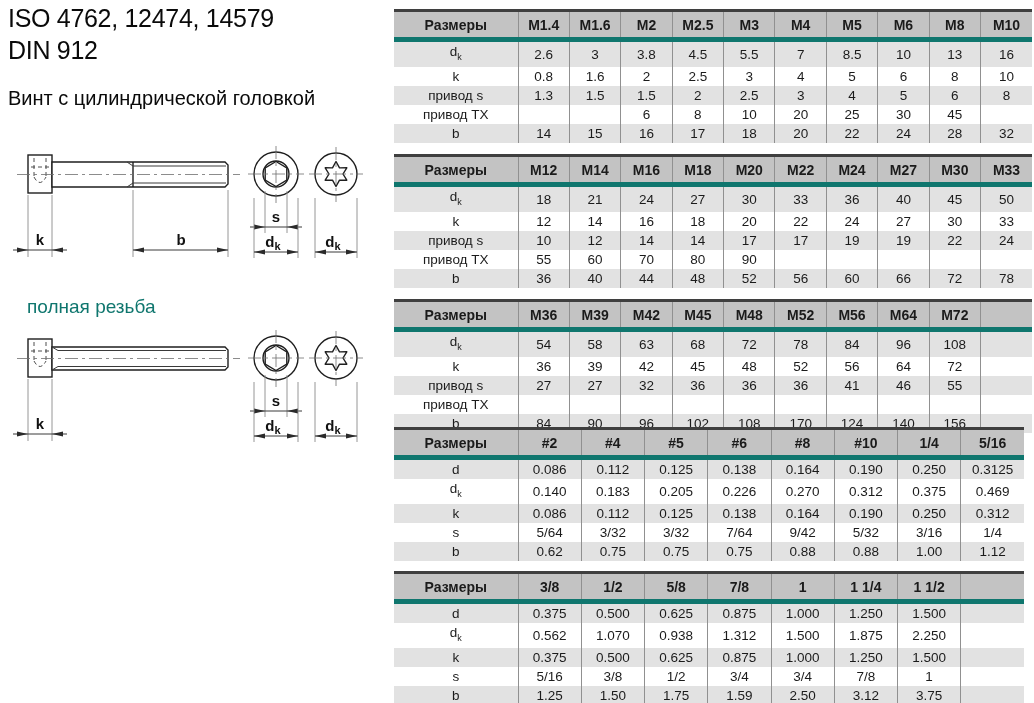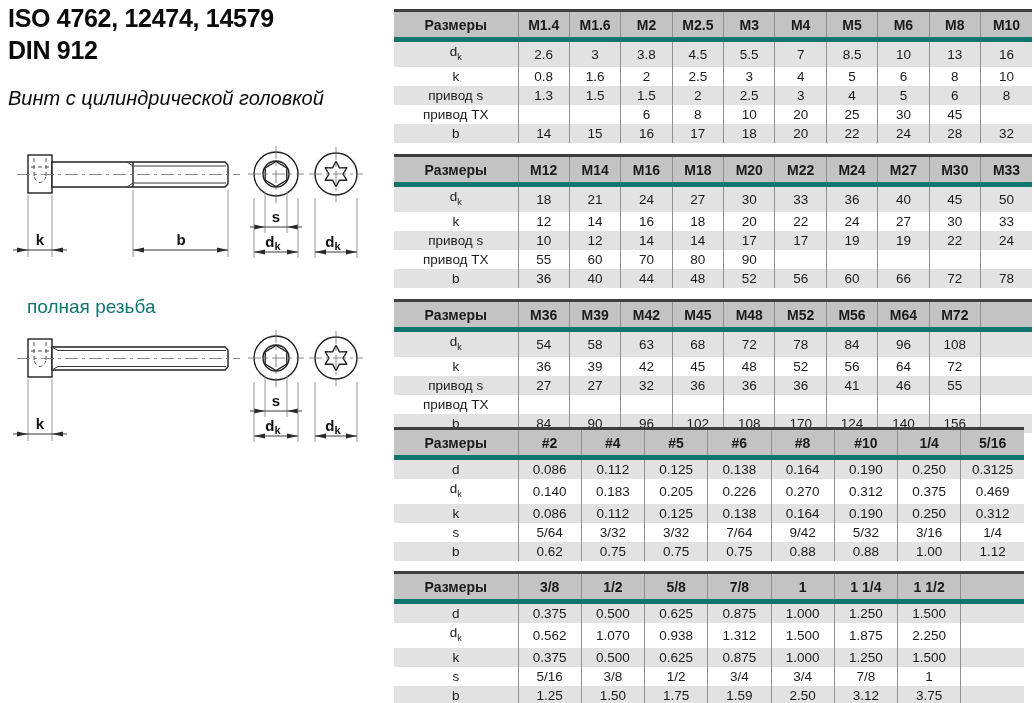--- a/index.html
+++ b/index.html
@@ -1,22 +1,22 @@
 <!DOCTYPE html>
 <html><head>
 <meta charset="utf-8">
 <style>
   html,body{margin:0;padding:0;background:#ffffff;}
   #page{position:relative;width:1034px;height:703px;background:#ffffff;overflow:hidden;
         font-family:"Liberation Sans",sans-serif;color:#111;}
 
-  .title-line{position:absolute;left:8px;font-weight:bold;font-size:25px;letter-spacing:-0.3px;color:#0a0a0a;}
+  .title-line{position:absolute;left:8px;font-weight:normal;font-size:25px;letter-spacing:-0.3px;color:#0a0a0a;}
   #title1{top:4px;}
   #title2{top:36px;}
-  #subtitle{position:absolute;left:8px;top:87px;font-size:20px;color:#0a0a0a;font-style:italic;}
+  #subtitle{position:absolute;left:8px;top:87px;font-size:20px;color:#0a0a0a;}
   #full-thread-note{position:absolute;left:27px;top:296px;font-size:19px;color:#0f766e;}
 
   #drawings{position:absolute;left:0;top:130px;}
 
   .dim-table{position:absolute;left:394px;border-collapse:collapse;table-layout:fixed;
              font-size:13.5px;color:#1b1b1b;}
   .dim-table thead th{background:#c3c3c3;font-weight:bold;font-size:14px;height:25px;padding:0;
              border-top:3px solid #3f3f3f;border-bottom:5px solid #0f766e;}
   .dim-table td{height:19px;line-height:19px;text-align:center;padding:0;}
   .dim-table th:nth-child(n+2),.dim-table td:nth-child(n+2){border-left:1px solid #909090;}

